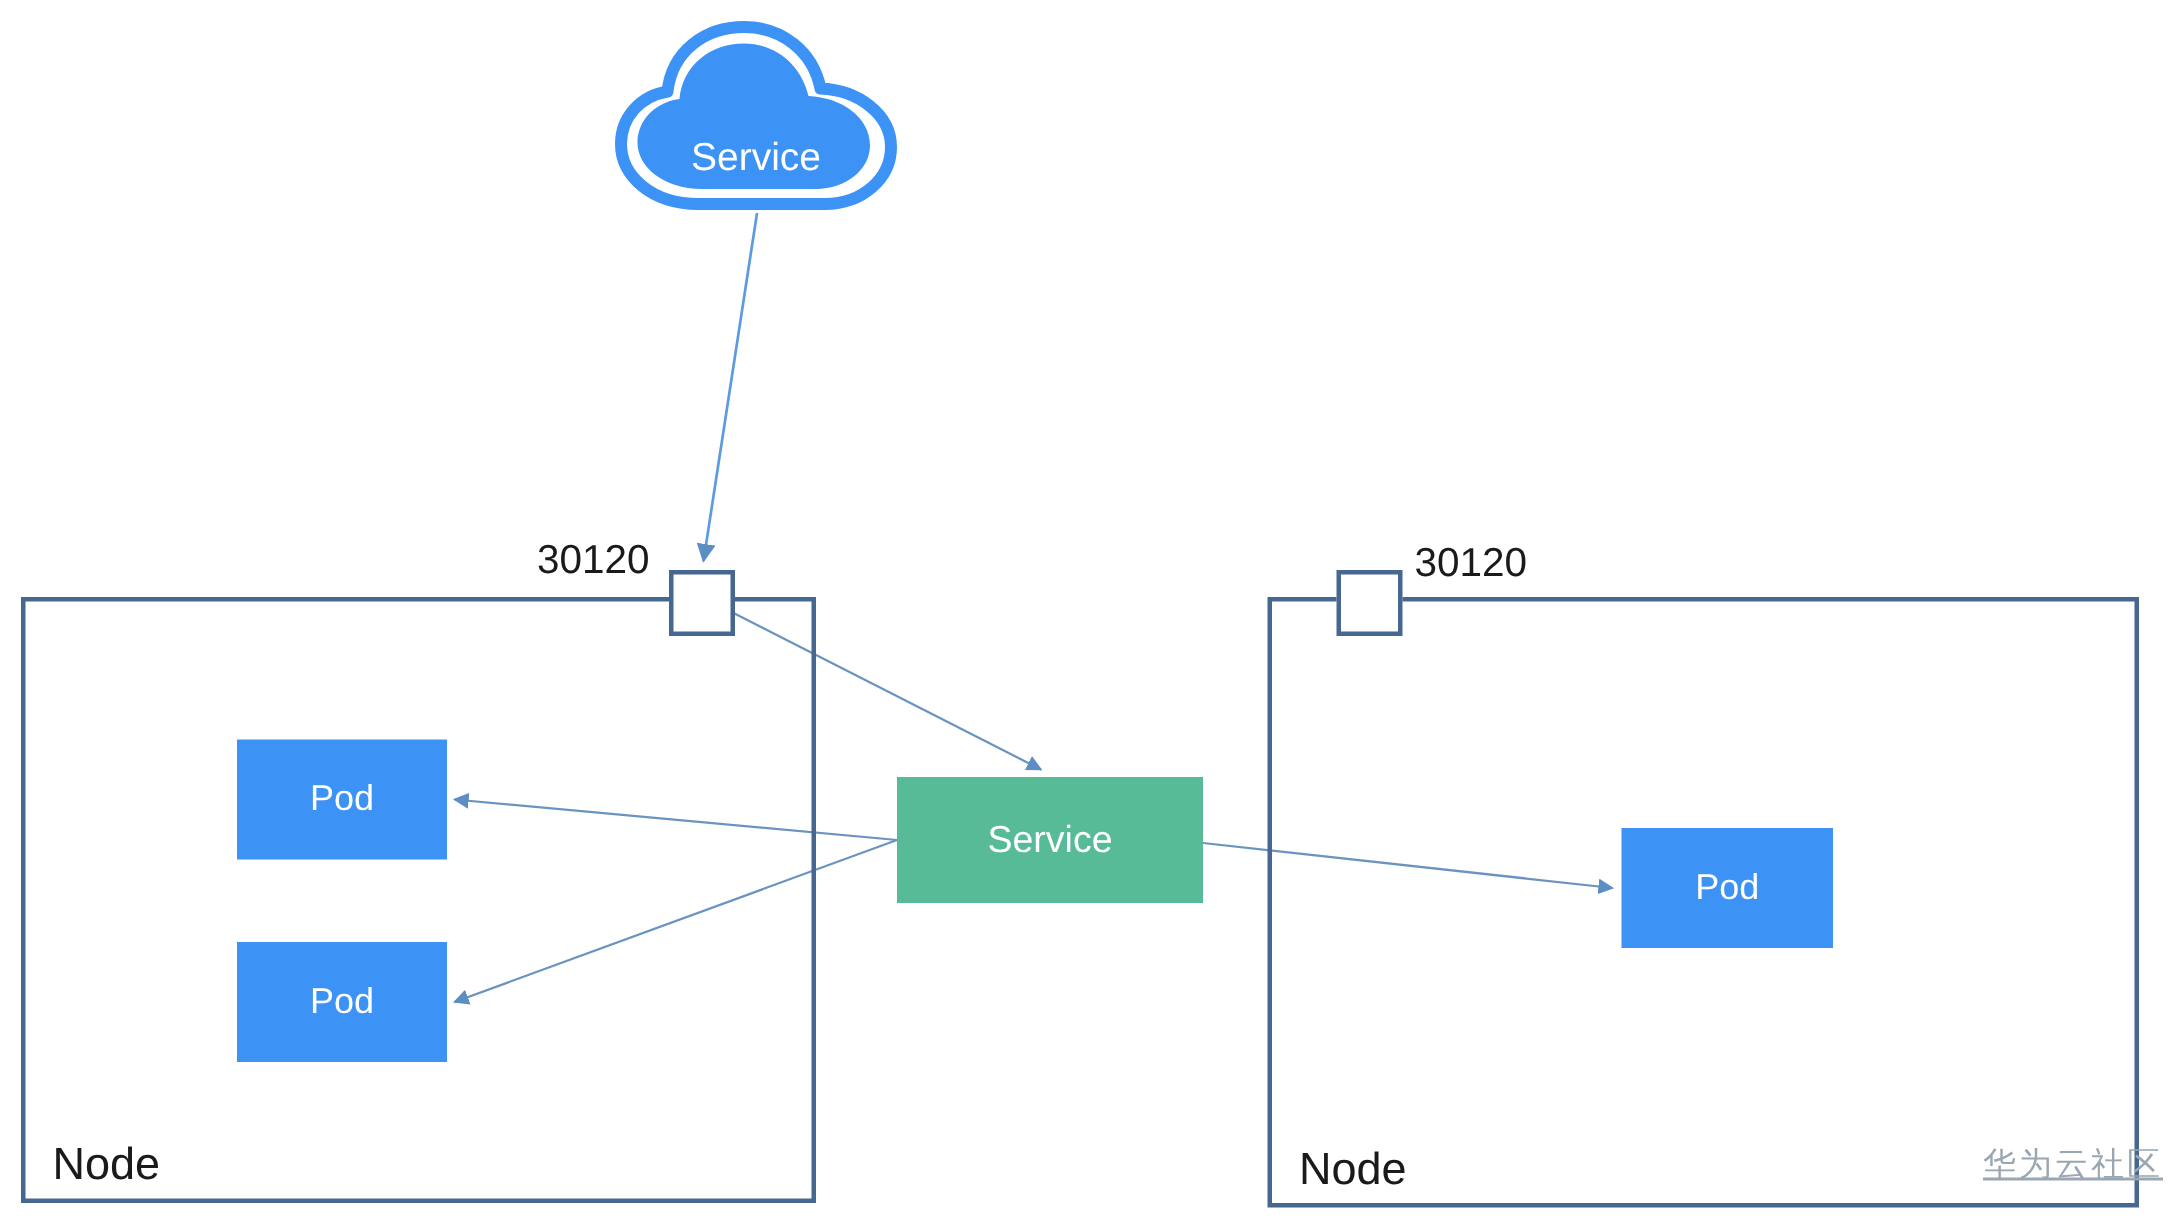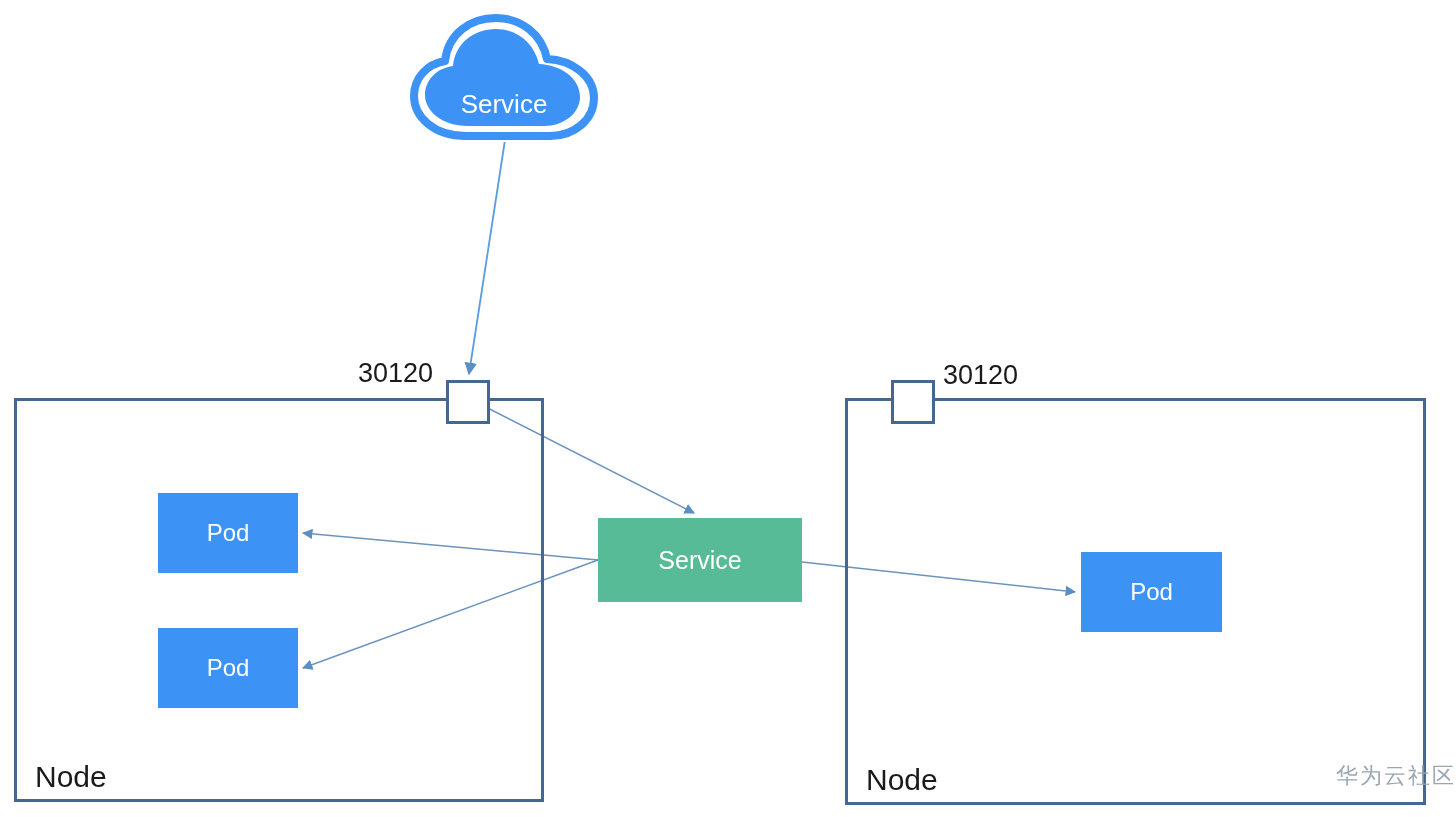--- a/index.html
+++ b/index.html
@@ -97,26 +97,27 @@
     text-align: center;
     color: #ffffff;
     font-size: 26px;
     line-height: 1;
     pointer-events: none;
   }
 
   
   .watermark {
     position: absolute;
-    right: 0;
+    right: 14px;
     bottom: 26px;
     color: #9AA6B2;
     font-size: 22px;
     letter-spacing: 2px;
     white-space: nowrap;
+    text-decoration: underline;
   }
 </style>
 </head>
 <body>
 
 <div id="canvas">
 
   <svg id="wires" viewBox="0 0 1456 817" width="1456" height="817">
     <defs>
       <marker id="arrow-blue" viewBox="0 0 10 10" refX="9" refY="5" markerWidth="7" markerHeight="7" orient="auto-start-reverse">

